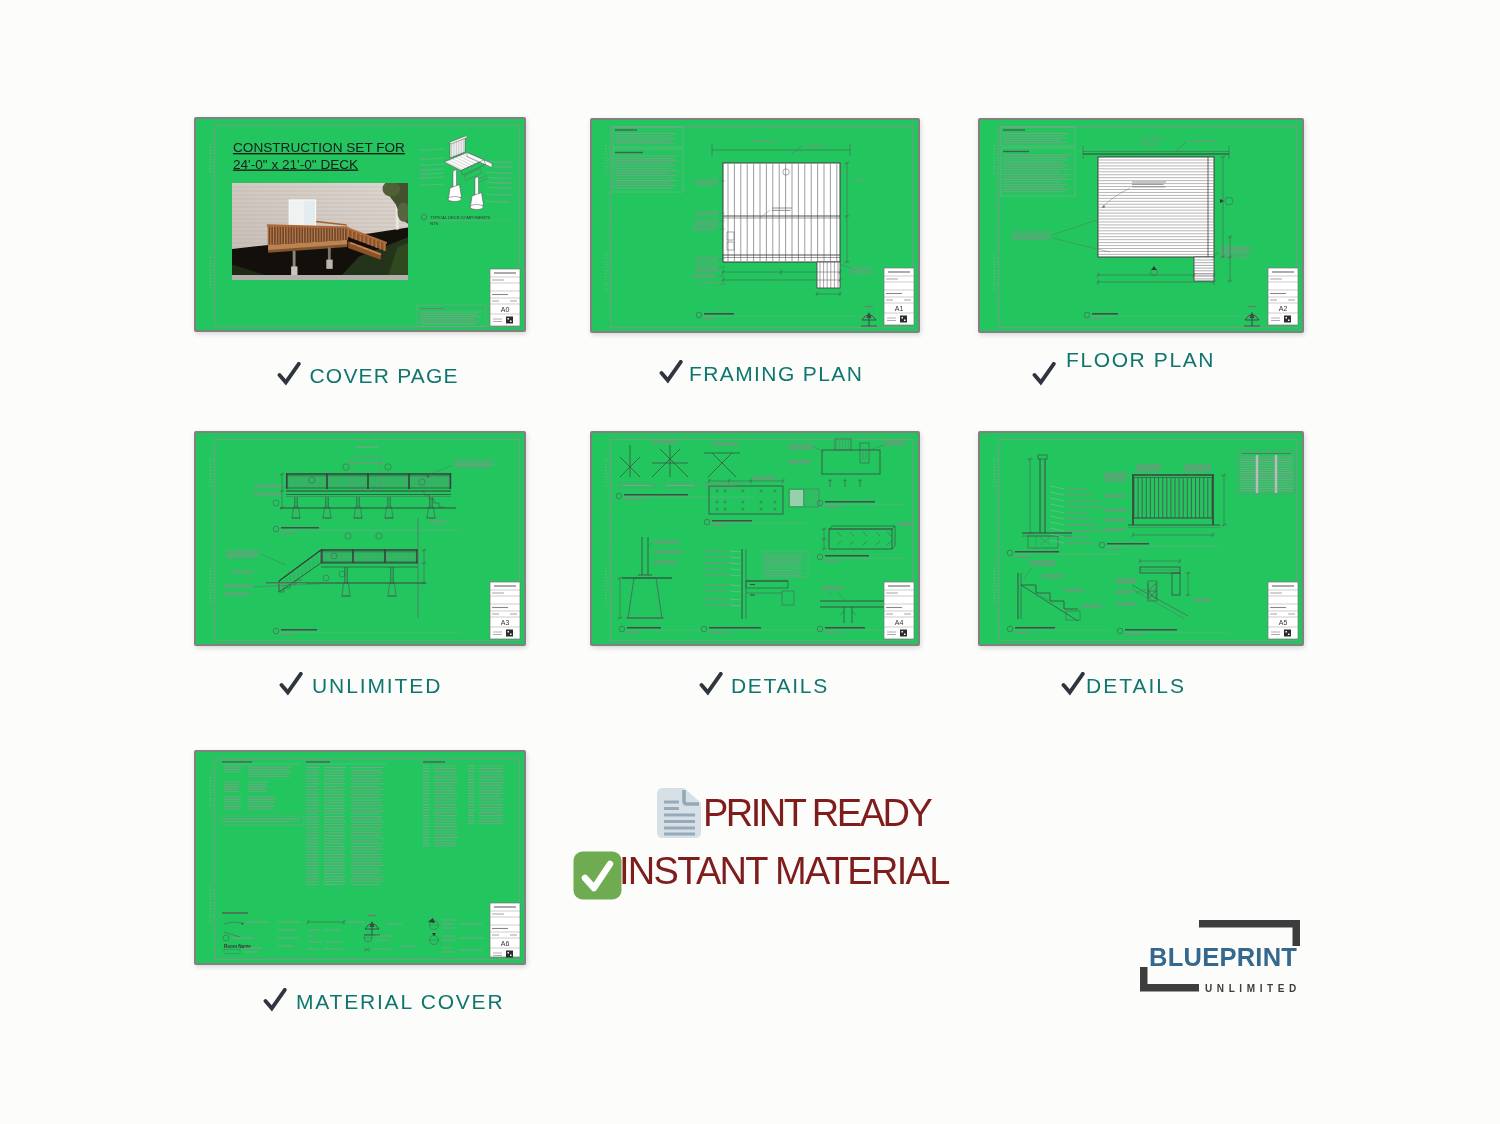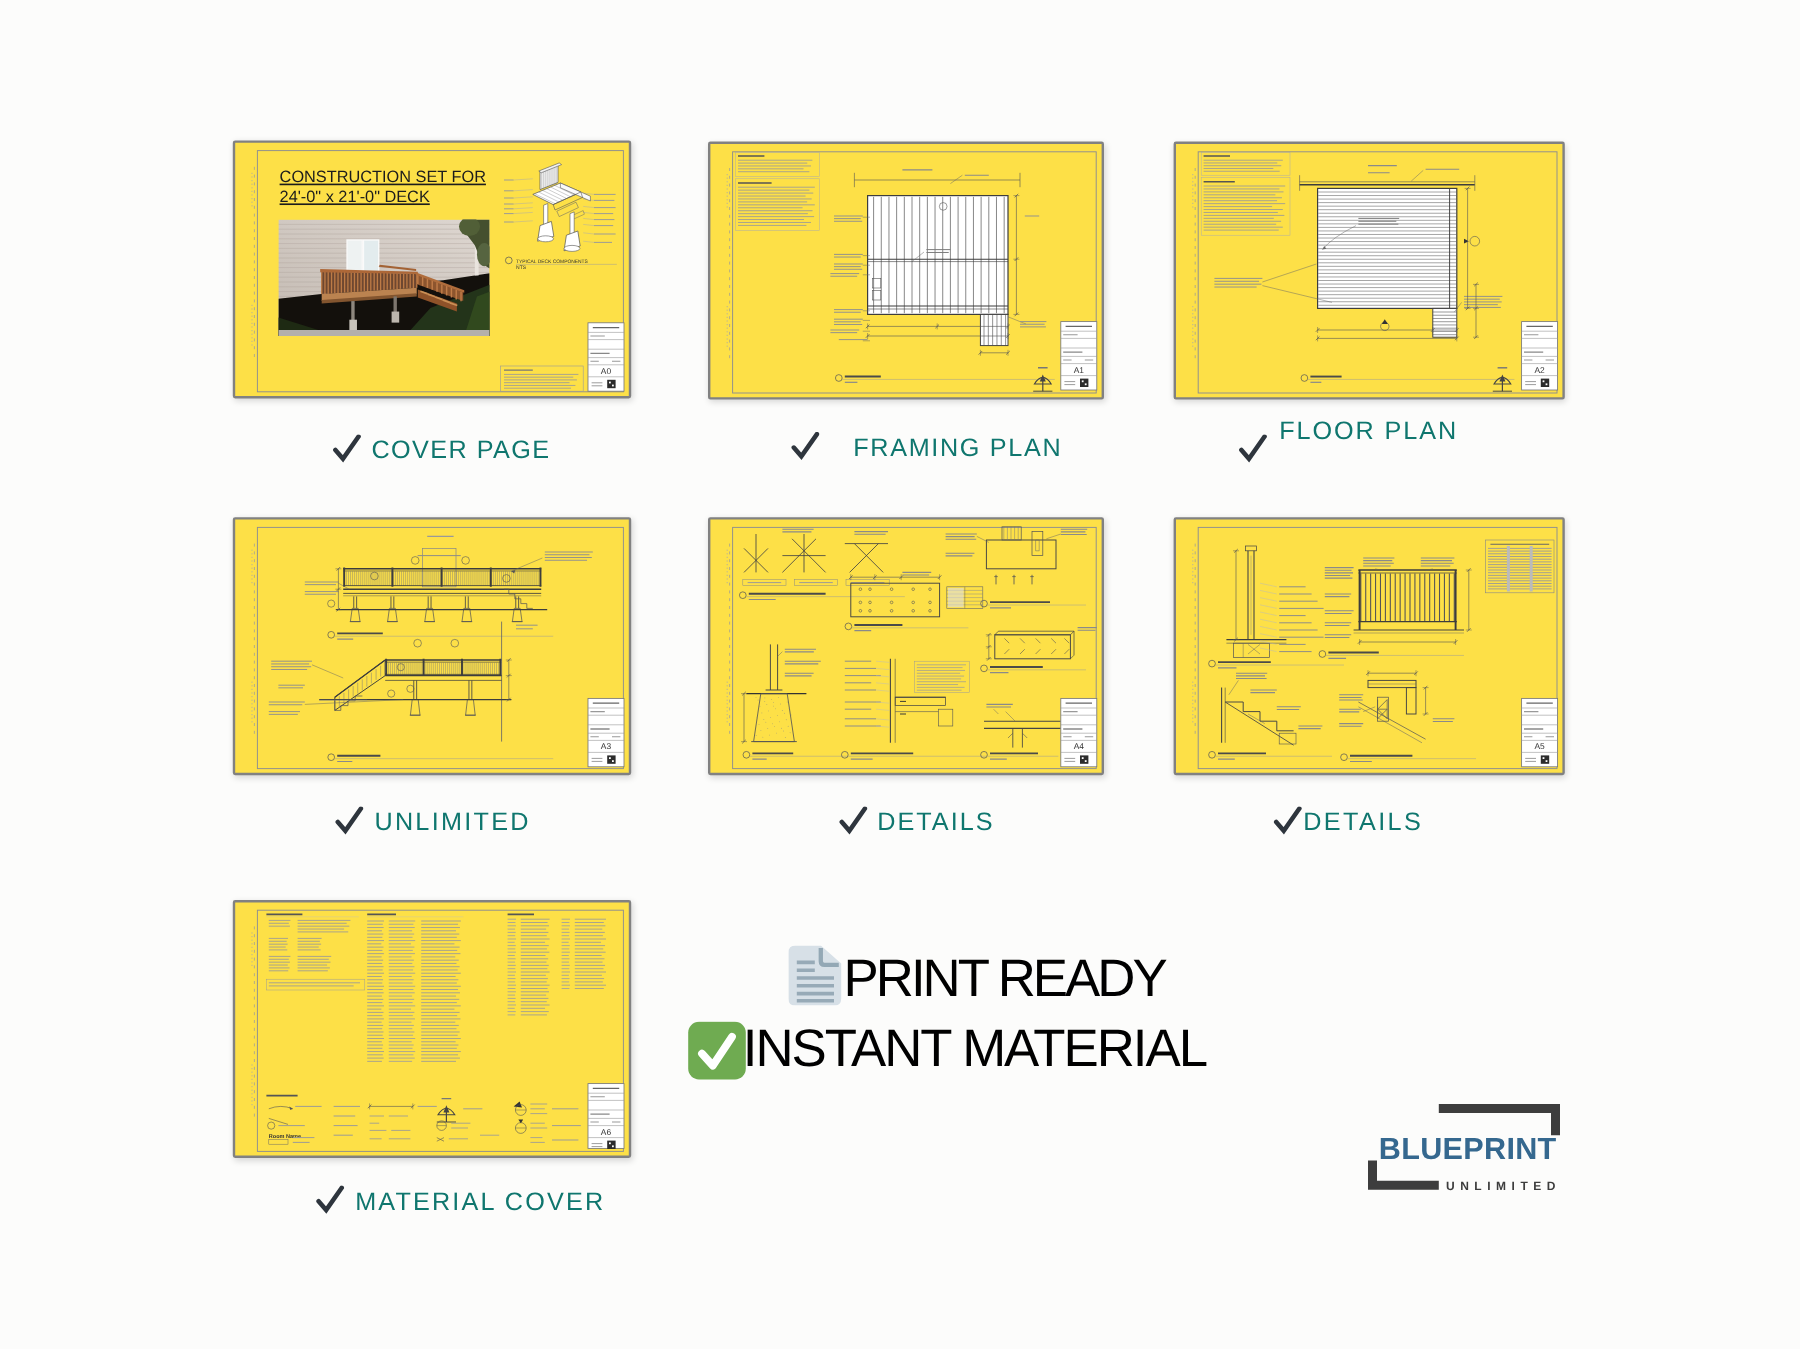--- a/index.html
+++ b/index.html
@@ -1,21 +1,21 @@
 <!DOCTYPE html>
 <html><head><meta charset="utf-8">
 <style>
 * { margin:0; padding:0; box-sizing:border-box; }
 html,body { width:1500px; height:1124px; background:#fcfcfb; font-family:"Liberation Sans", sans-serif; position:relative; overflow:hidden; }
-.sheet { position:absolute; background:#fde047; border:2px solid #818181; border-radius:2px; box-shadow:1px 2px 5px rgba(0,0,0,0.15); }
+.sheet { position:absolute; background:#22c55e; border:2px solid #818181; border-radius:2px; box-shadow:1px 2px 5px rgba(0,0,0,0.15); }
 .sheet svg { display:block; }
 .cap { position:absolute; font-size:21px; color:#0f766e; line-height:1; white-space:nowrap; }
 .chk { position:absolute; }
 .abs { position:absolute; }
-.big { position:absolute; font-size:44px; color:#000000; line-height:1; white-space:nowrap; }
+.big { position:absolute; font-size:38px; color:#7f1d1d; line-height:1; white-space:nowrap; }
 </style></head>
 <body>
 
 <div class="sheet" style="left:194px;top:117px;width:332px;height:215px">
     <svg width="332" height="215" viewBox="0 0 332 215">
       <rect x="18.5" y="6.5" width="305" height="201" fill="none" stroke="#8f8f8f" stroke-width="0.8"></rect>
       <line x1="16" y1="20" x2="16" y2="180" stroke="#9a9a9a" stroke-width="0.6" stroke-dasharray="2.5 4"></line>
       <line x1="14" y1="25" x2="14" y2="55" stroke="#aaa" stroke-width="0.7" stroke-dasharray="1 2"></line>
       <line x1="14" y1="135" x2="14" y2="170" stroke="#aaa" stroke-width="0.7" stroke-dasharray="1 2"></line>
       <text x="37" y="33" font-size="13.6" fill="#1c1c1c" font-family="Liberation Sans, sans-serif" text-decoration="underline">CONSTRUCTION SET FOR</text>
@@ -1672,21 +1672,21 @@
   </div>
 
 <svg class="chk" style="left:277px;top:362px" width="24" height="24" viewBox="0 0 24 24">
     <path d="M2.5,13 L8.8,20.3 L21.8,1.8" fill="none" stroke="#2e353d" stroke-width="3.8" stroke-linecap="round" stroke-linejoin="miter"></path>
   </svg>
 <div class="cap" style="left:309.5px;top:364.5px;letter-spacing:1.2px">COVER PAGE</div>
 
 <svg class="chk" style="left:659px;top:360px" width="24" height="24" viewBox="0 0 24 24">
     <path d="M2.5,13 L8.8,20.3 L21.8,1.8" fill="none" stroke="#2e353d" stroke-width="3.8" stroke-linecap="round" stroke-linejoin="miter"></path>
   </svg>
-<div class="cap" style="left:711px;top:362.5px;letter-spacing:1.4px">FRAMING PLAN</div>
+<div class="cap" style="left:689px;top:362.5px;letter-spacing:1.4px">FRAMING PLAN</div>
 
 <svg class="chk" style="left:1032px;top:362px" width="24" height="24" viewBox="0 0 24 24">
     <path d="M2.5,13 L8.8,20.3 L21.8,1.8" fill="none" stroke="#2e353d" stroke-width="3.8" stroke-linecap="round" stroke-linejoin="miter"></path>
   </svg>
 <div class="cap" style="left:1066px;top:349px;letter-spacing:1.6px">FLOOR PLAN</div>
 
 <svg class="chk" style="left:279px;top:672px" width="24" height="24" viewBox="0 0 24 24">
     <path d="M2.5,13 L8.8,20.3 L21.8,1.8" fill="none" stroke="#2e353d" stroke-width="3.8" stroke-linecap="round" stroke-linejoin="miter"></path>
   </svg>
 <div class="cap" style="left:312px;top:674.5px;letter-spacing:1.9px">UNLIMITED</div>

